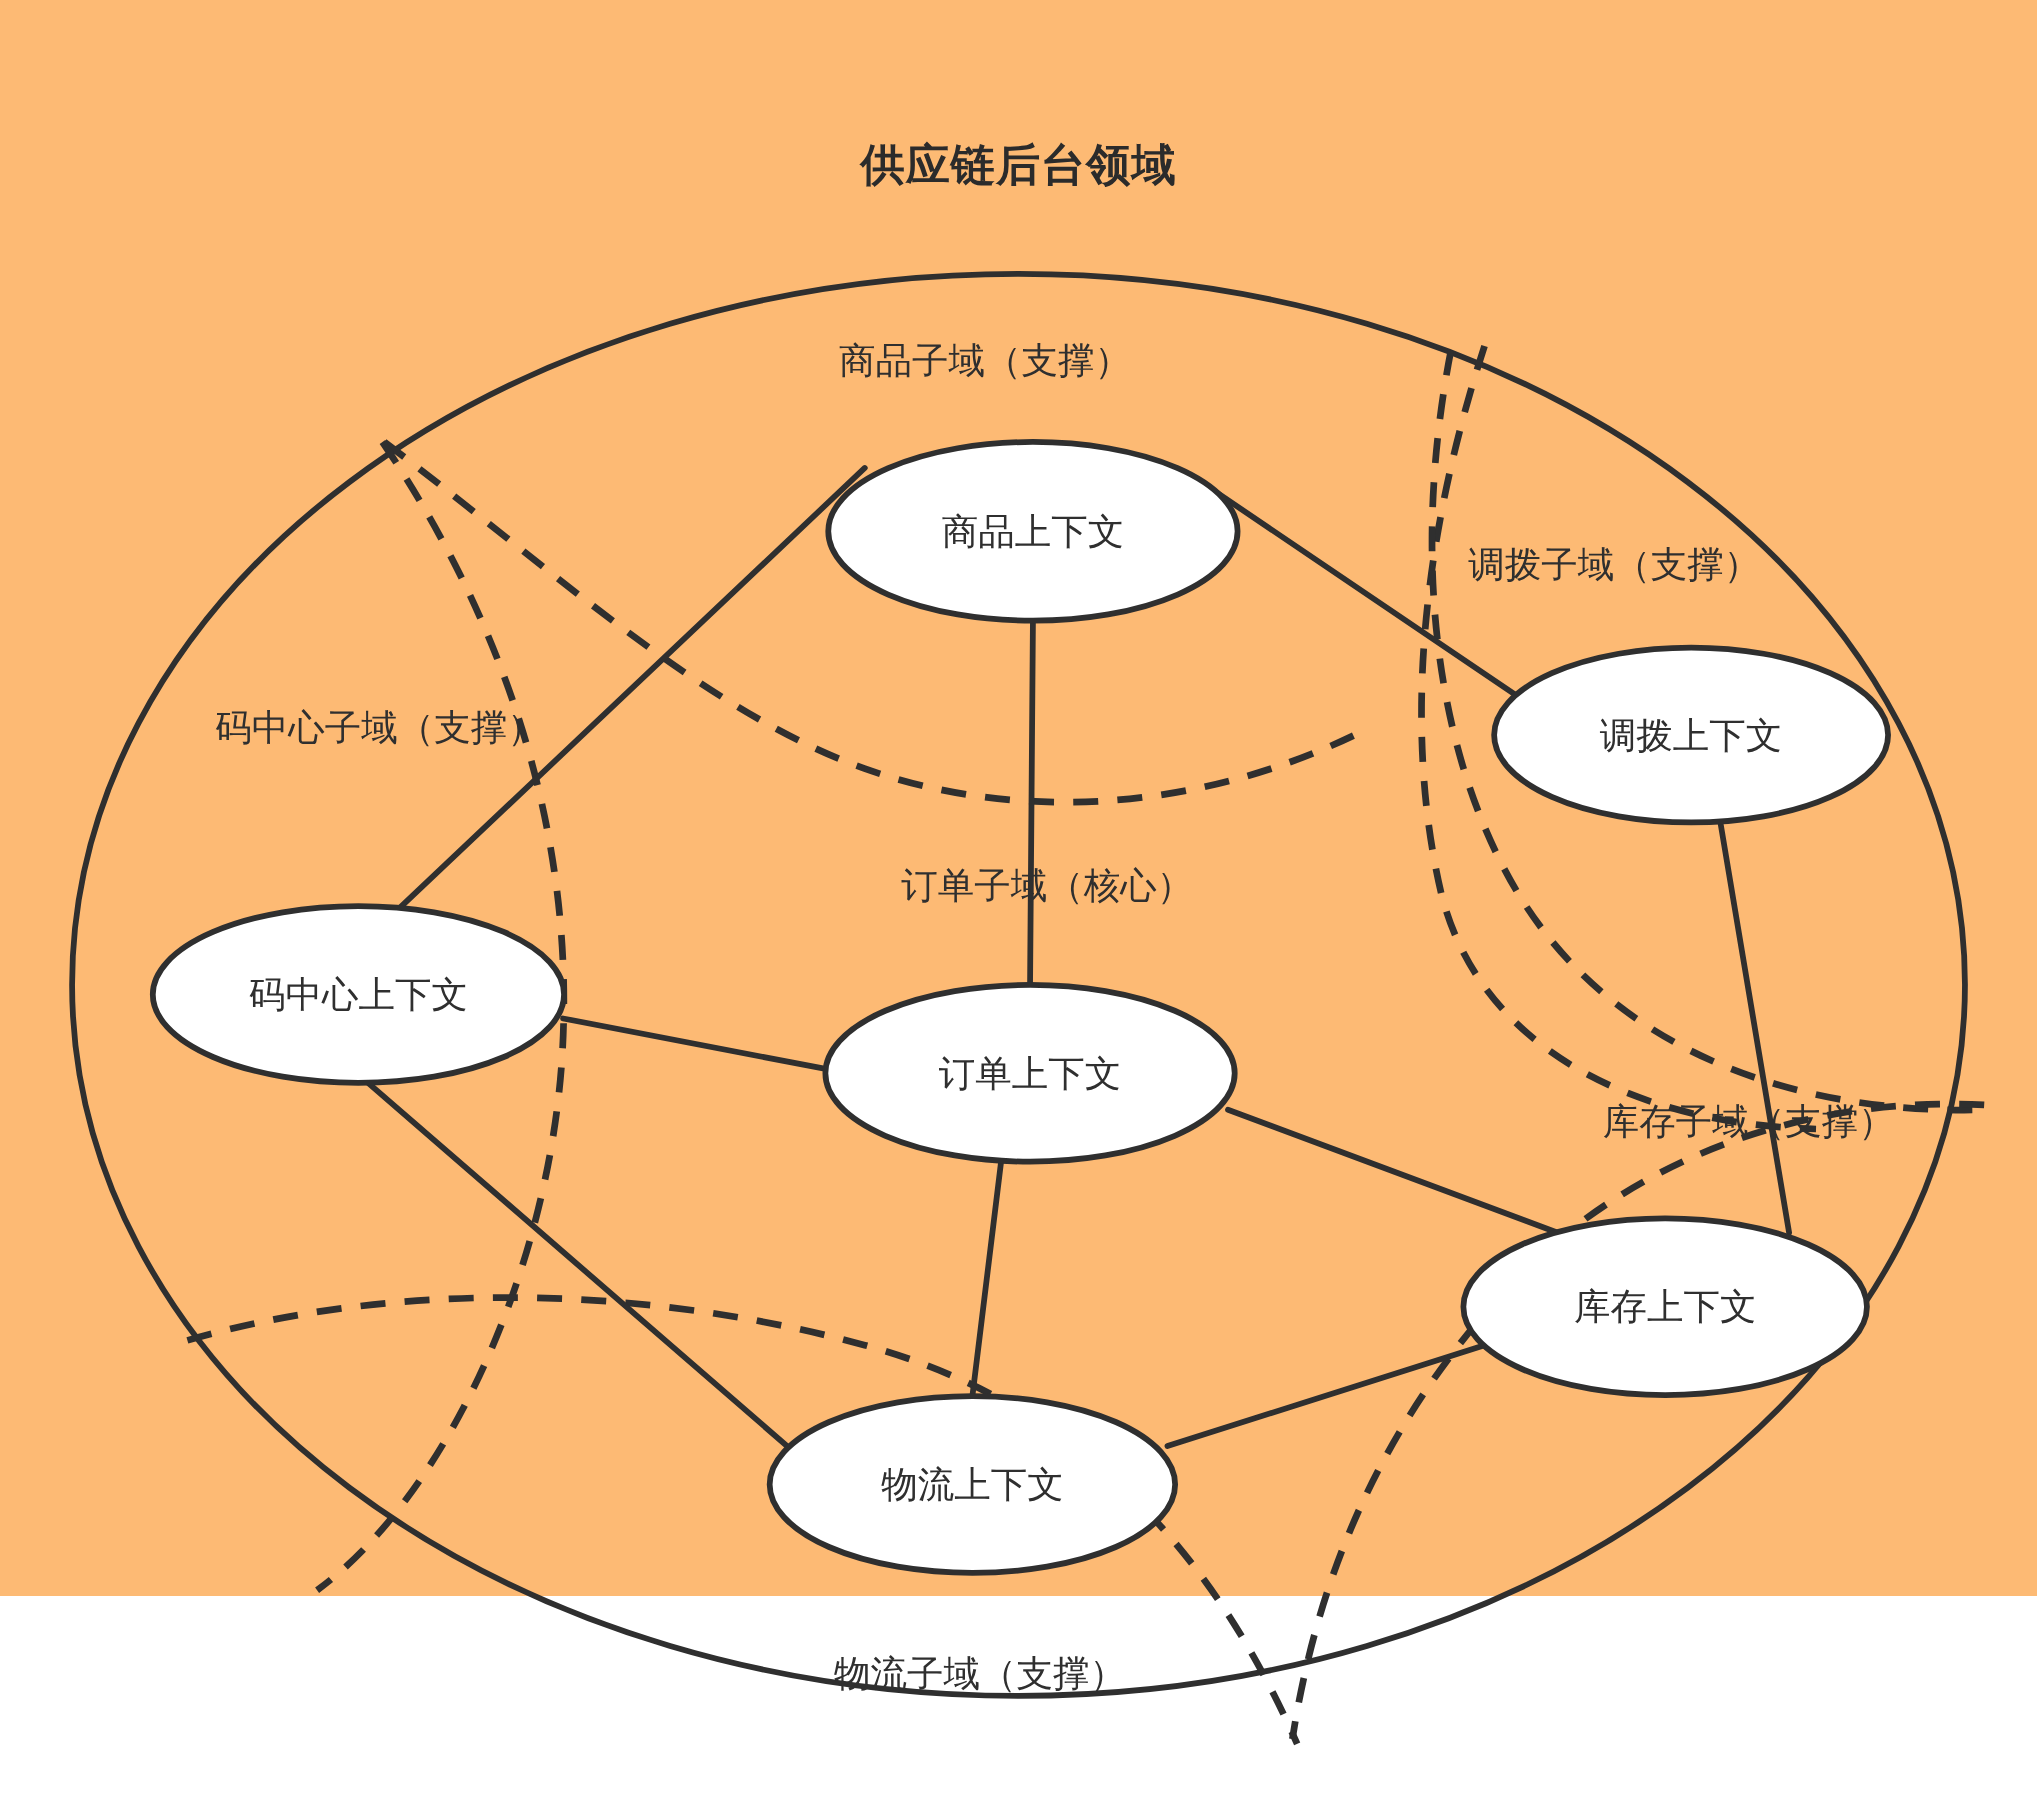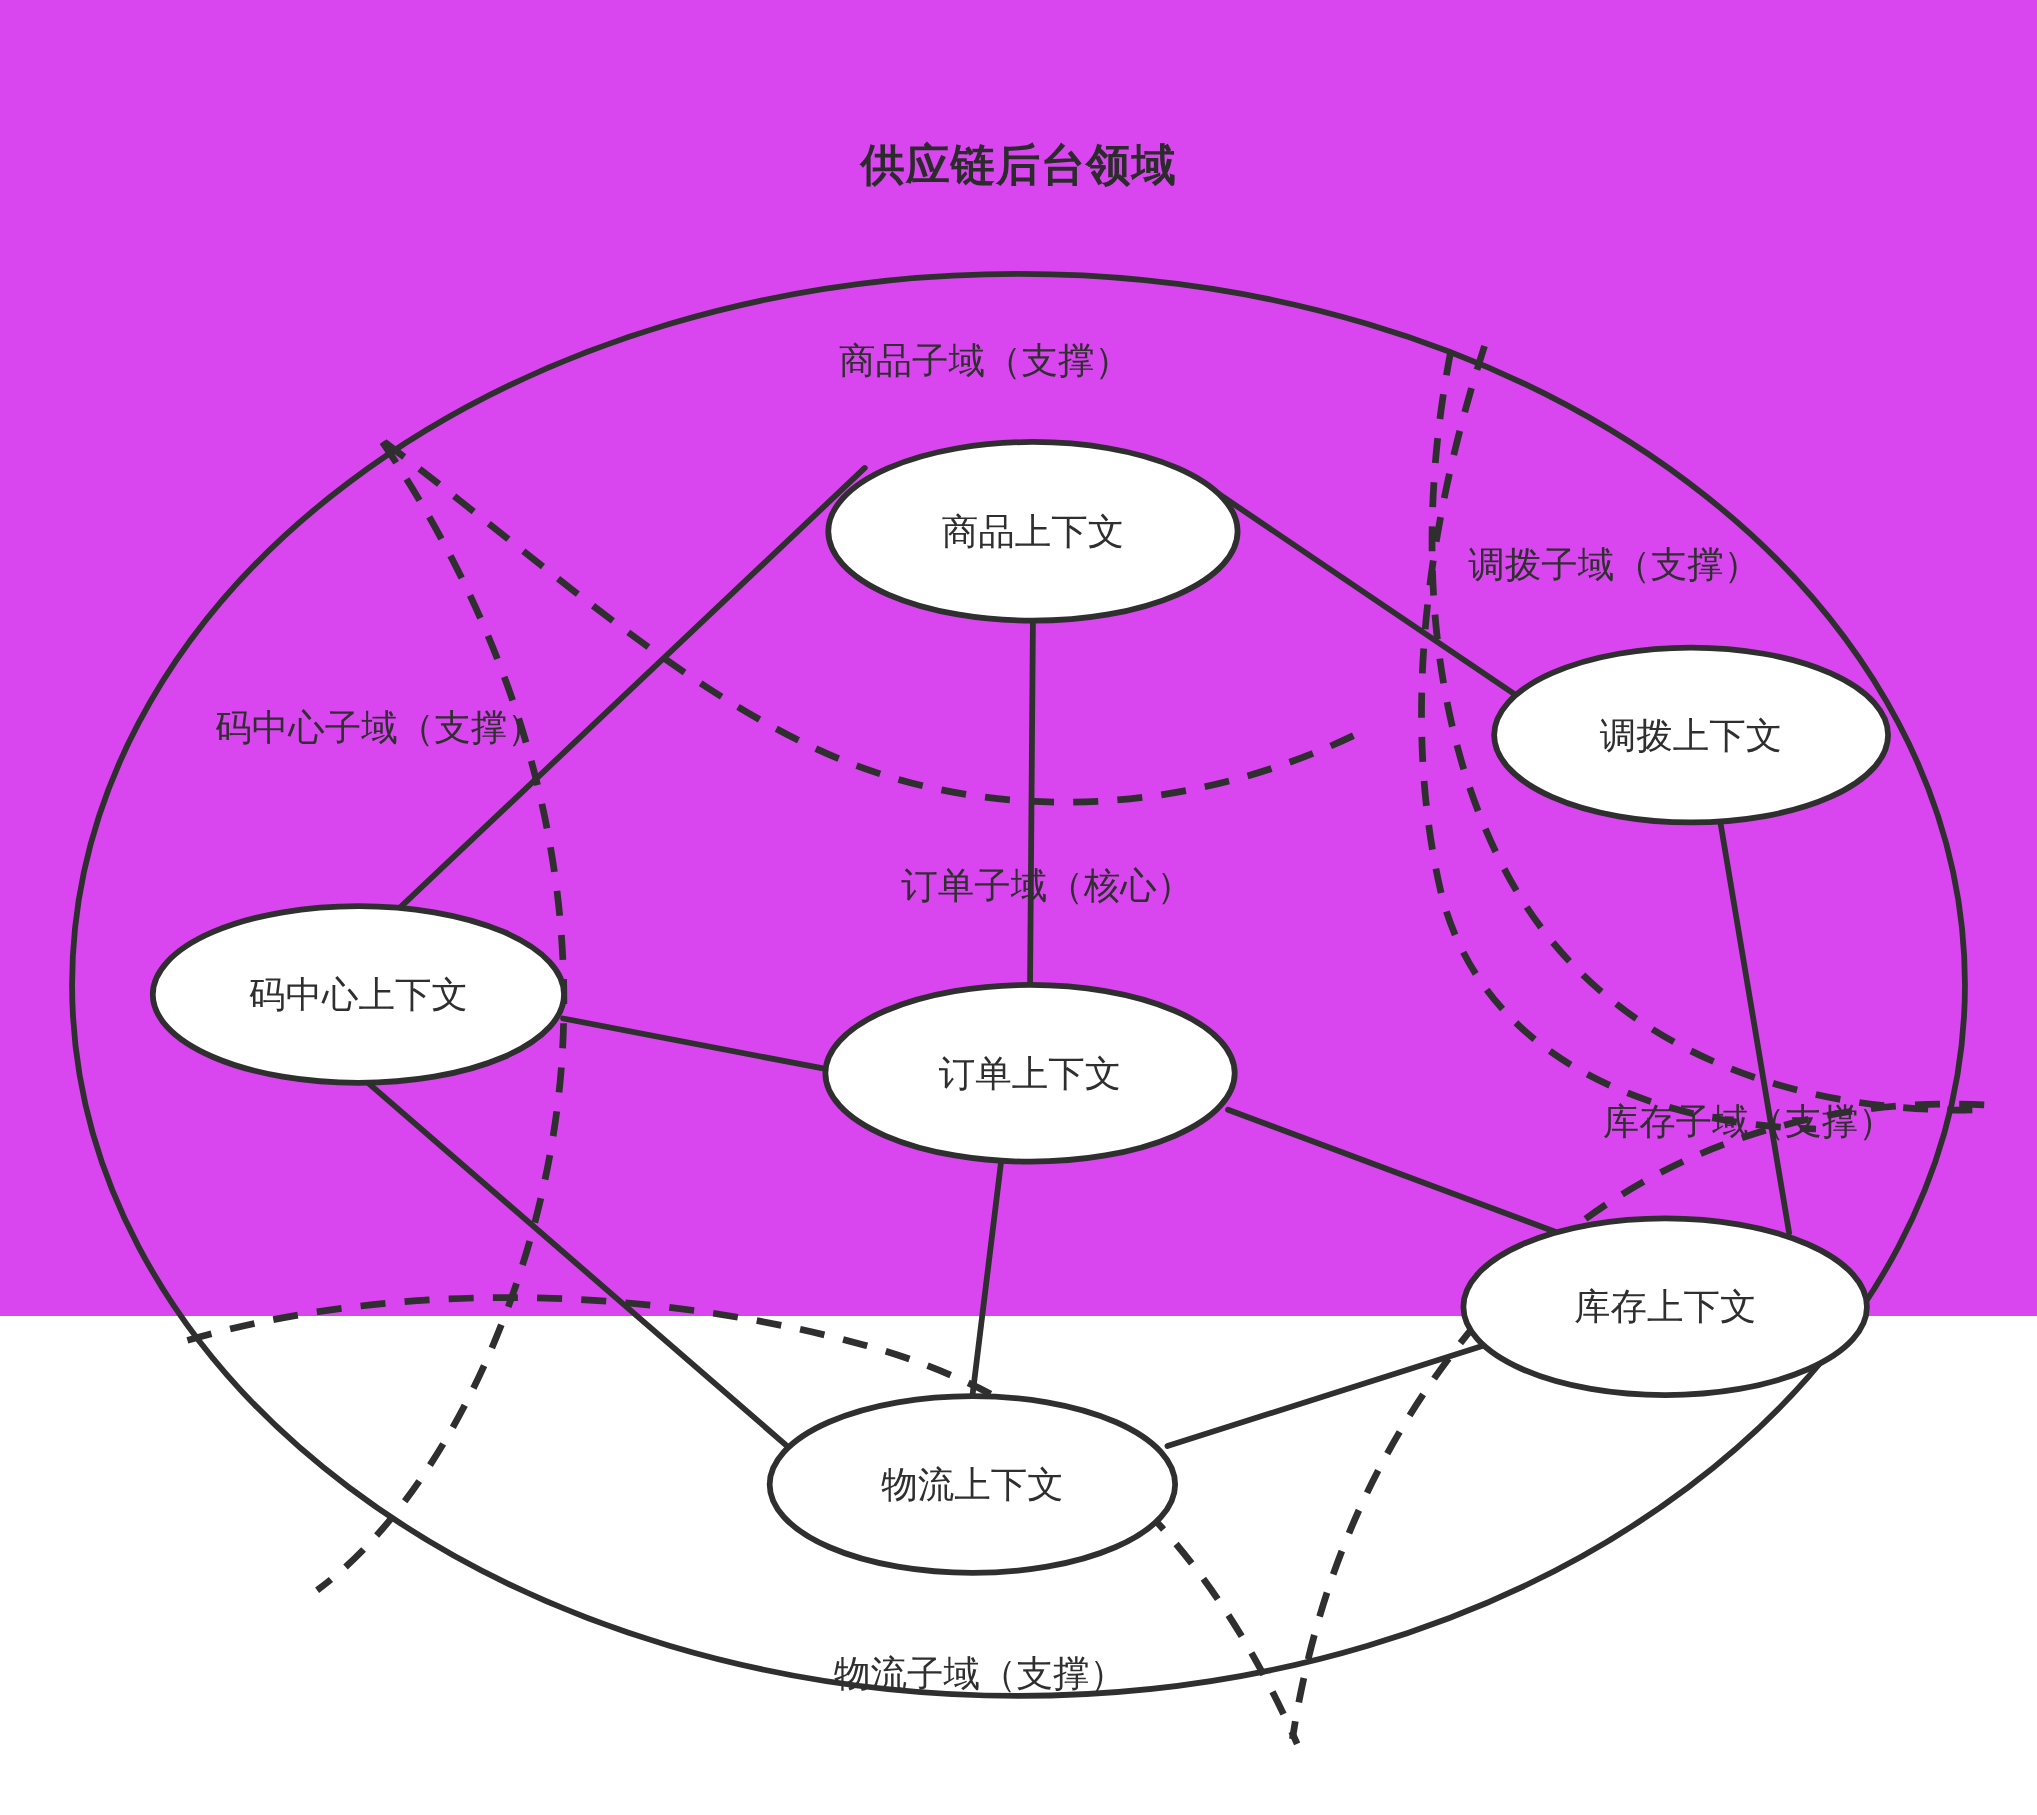--- a/index.html
+++ b/index.html
@@ -9,22 +9,22 @@
   }
   body {
     width: 2038px;
     height: 1816px;
     font-family: "Liberation Sans", "DejaVu Sans", sans-serif;
     overflow: hidden;
   }
   #diagram-root {
     position: relative;
     width: 2038px;
-    height: 1316px;
-    background: #d946ef;
+    height: 1596px;
+    background: #fdba74;
   }
   svg.canvas {
     position: absolute;
     inset: 0;
     width: 2038px;
     height: 1816px;
     display: block;
   }
   text {
     fill: #2f2f2f;

